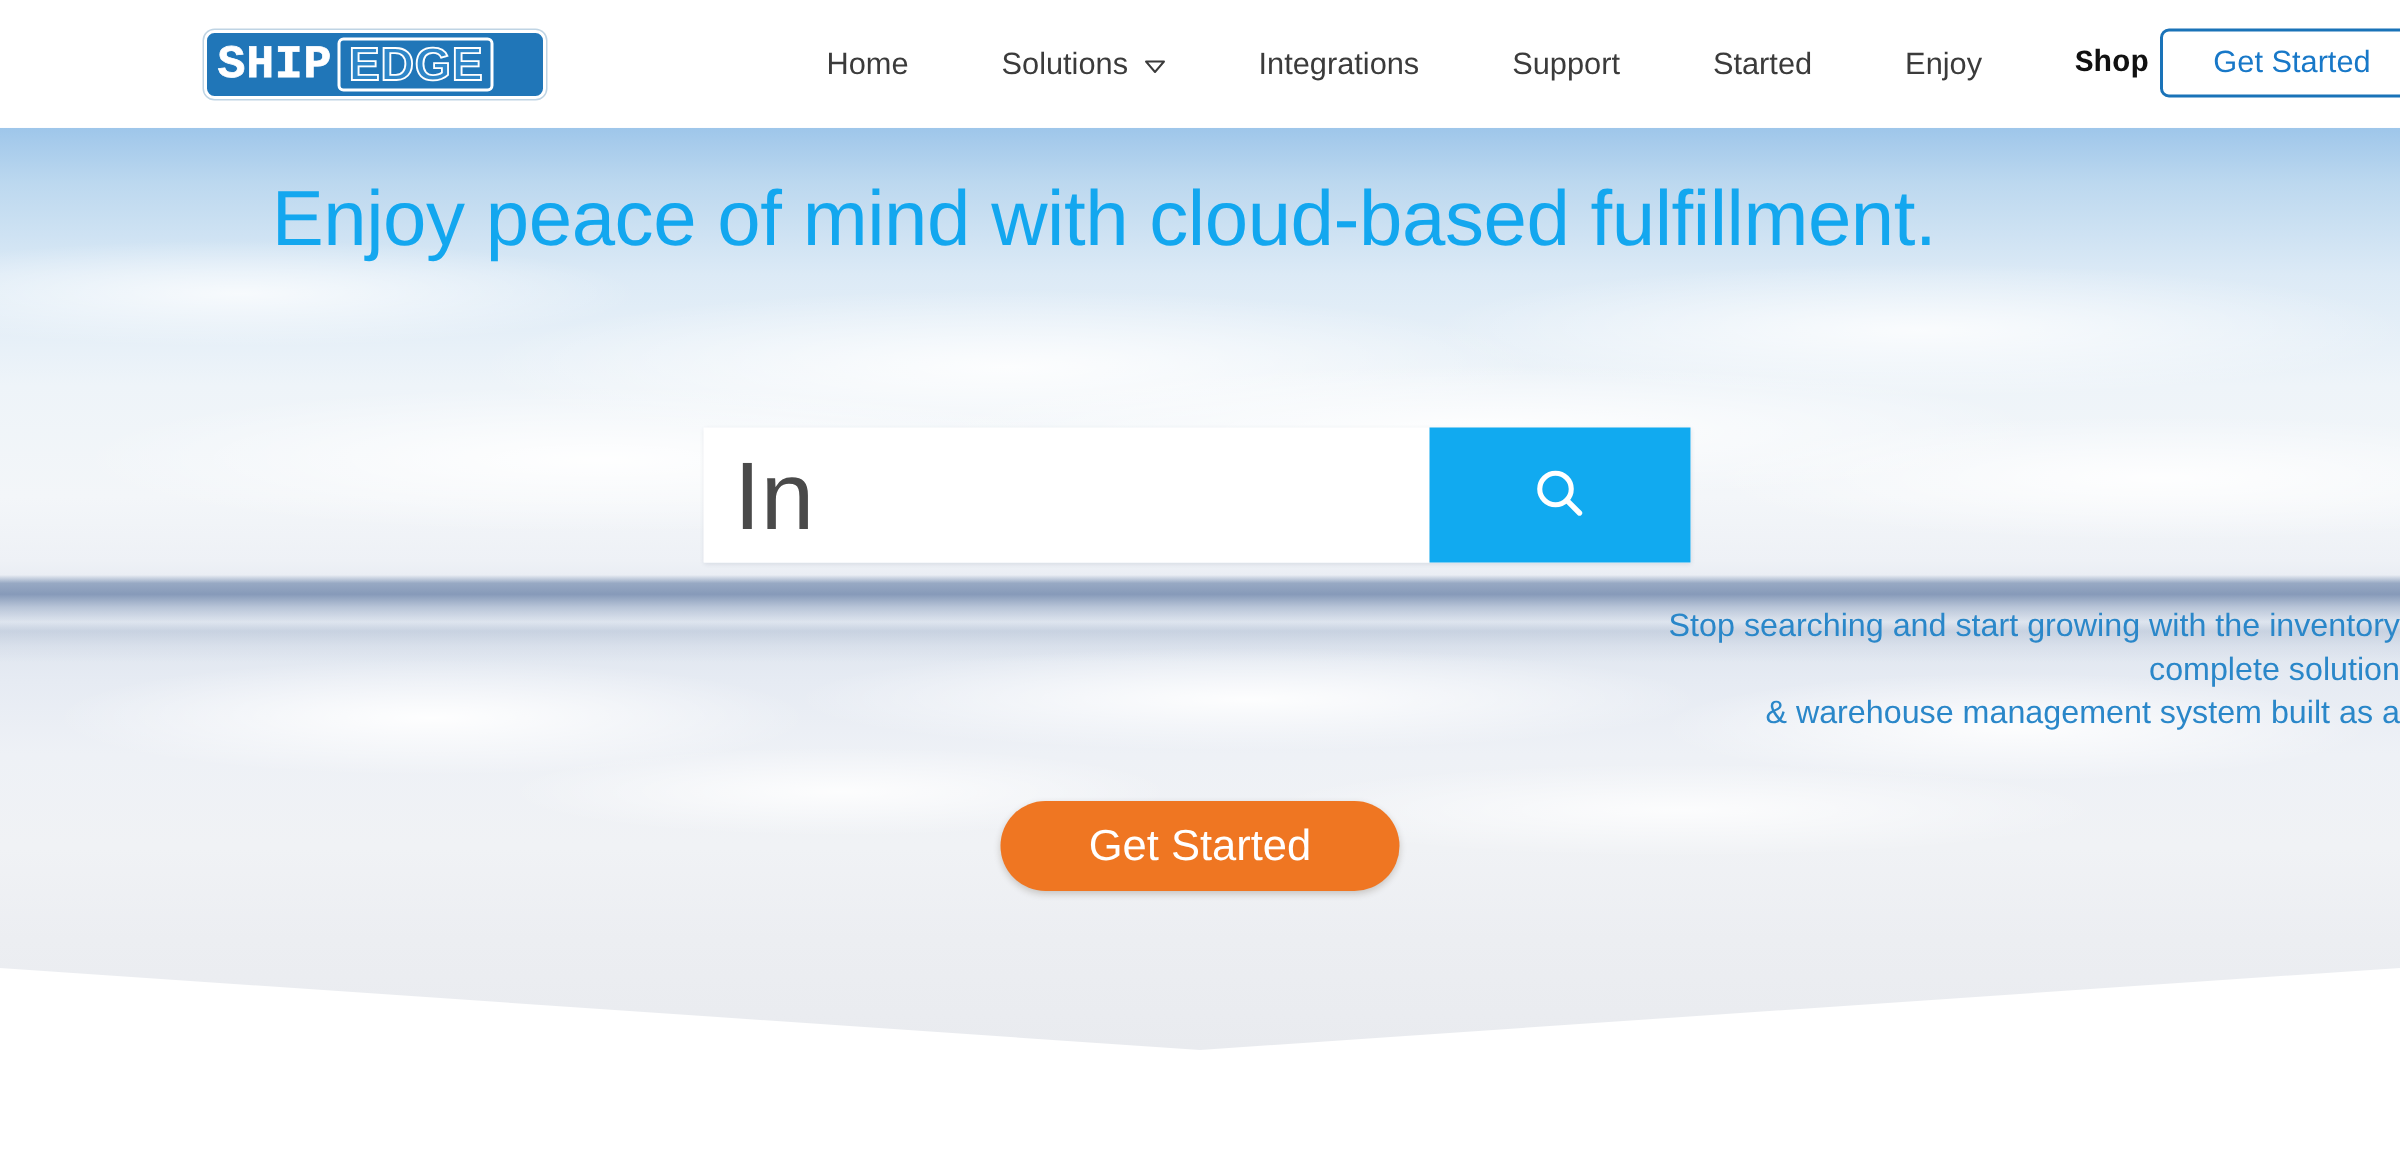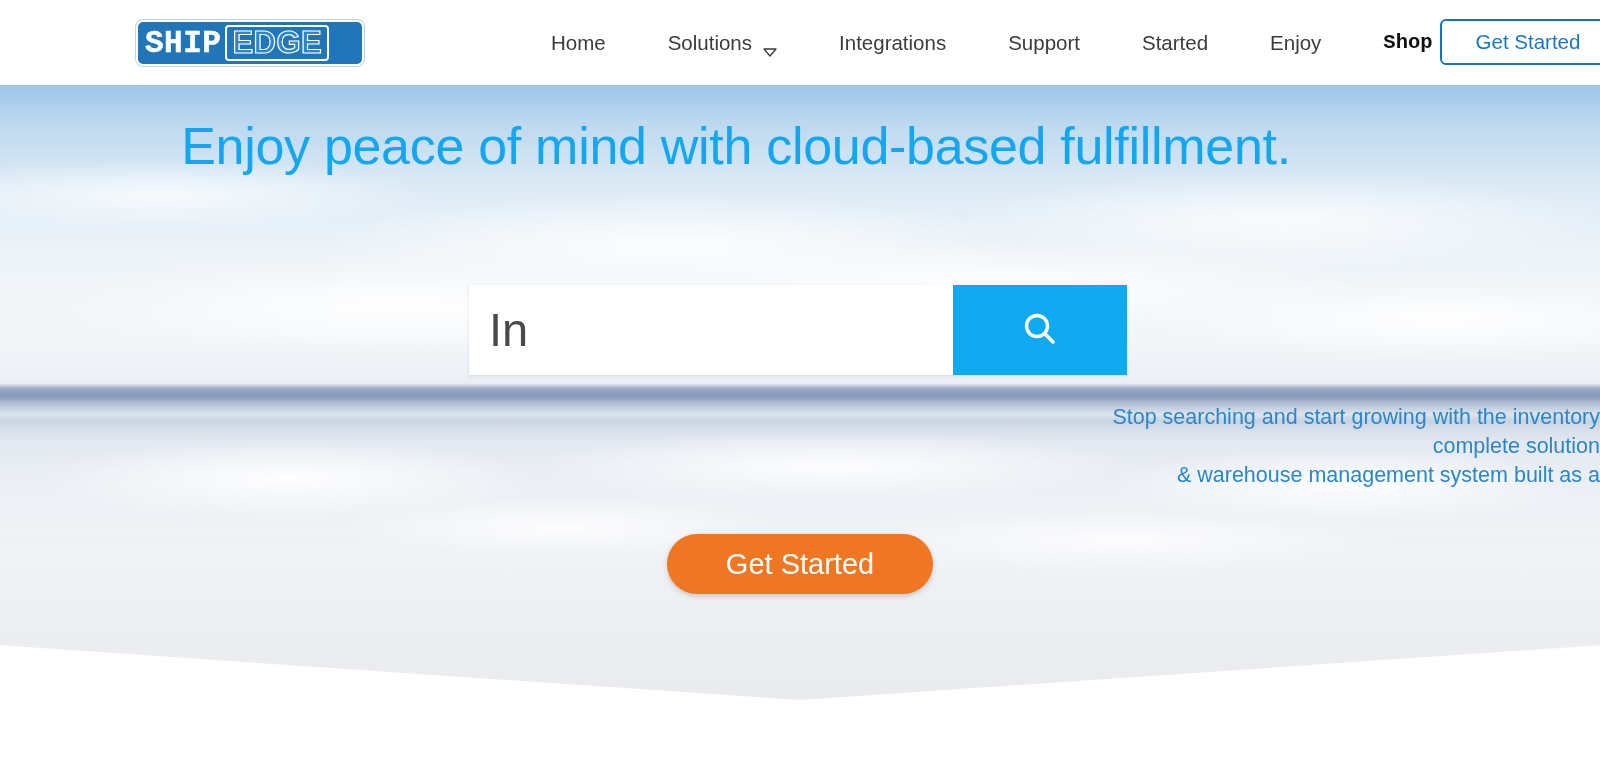--- a/index.html
+++ b/index.html
@@ -78,21 +78,21 @@
     align-items: center;
     gap: 0px;
   }
   .nav-item {
     color: #3b3b3b;
     font-size: 20.5px;
     font-weight: 400;
     padding: 0 31px;
     white-space: nowrap;
     display: flex;
-    align-items: flex-end;
+    align-items: center;
     gap: 11px;
     cursor: pointer;
   }
   .nav-item.active {
     color: #111111;
     font-weight: 700;
     font-family: Liberation Mono, monospace;
   }
   .caret {
     display: inline-block;
@@ -220,21 +220,21 @@
     display: flex;
     align-items: center;
     padding-left: 20px;
     cursor: text;
   }
   .search-input {
     border: none;
     outline: none;
     background: transparent;
     font-family: "Liberation Sans", sans-serif;
-    font-size: 47px;
+    font-size: 64px;
     color: #4a4a4a;
     width: 100%;
     height: 66px;
     line-height: 66px;
     caret-color: #4a4a4a;
   }
   .search-btn {
     width: 174px;
     height: 90px;
     background: #11aaf0;

